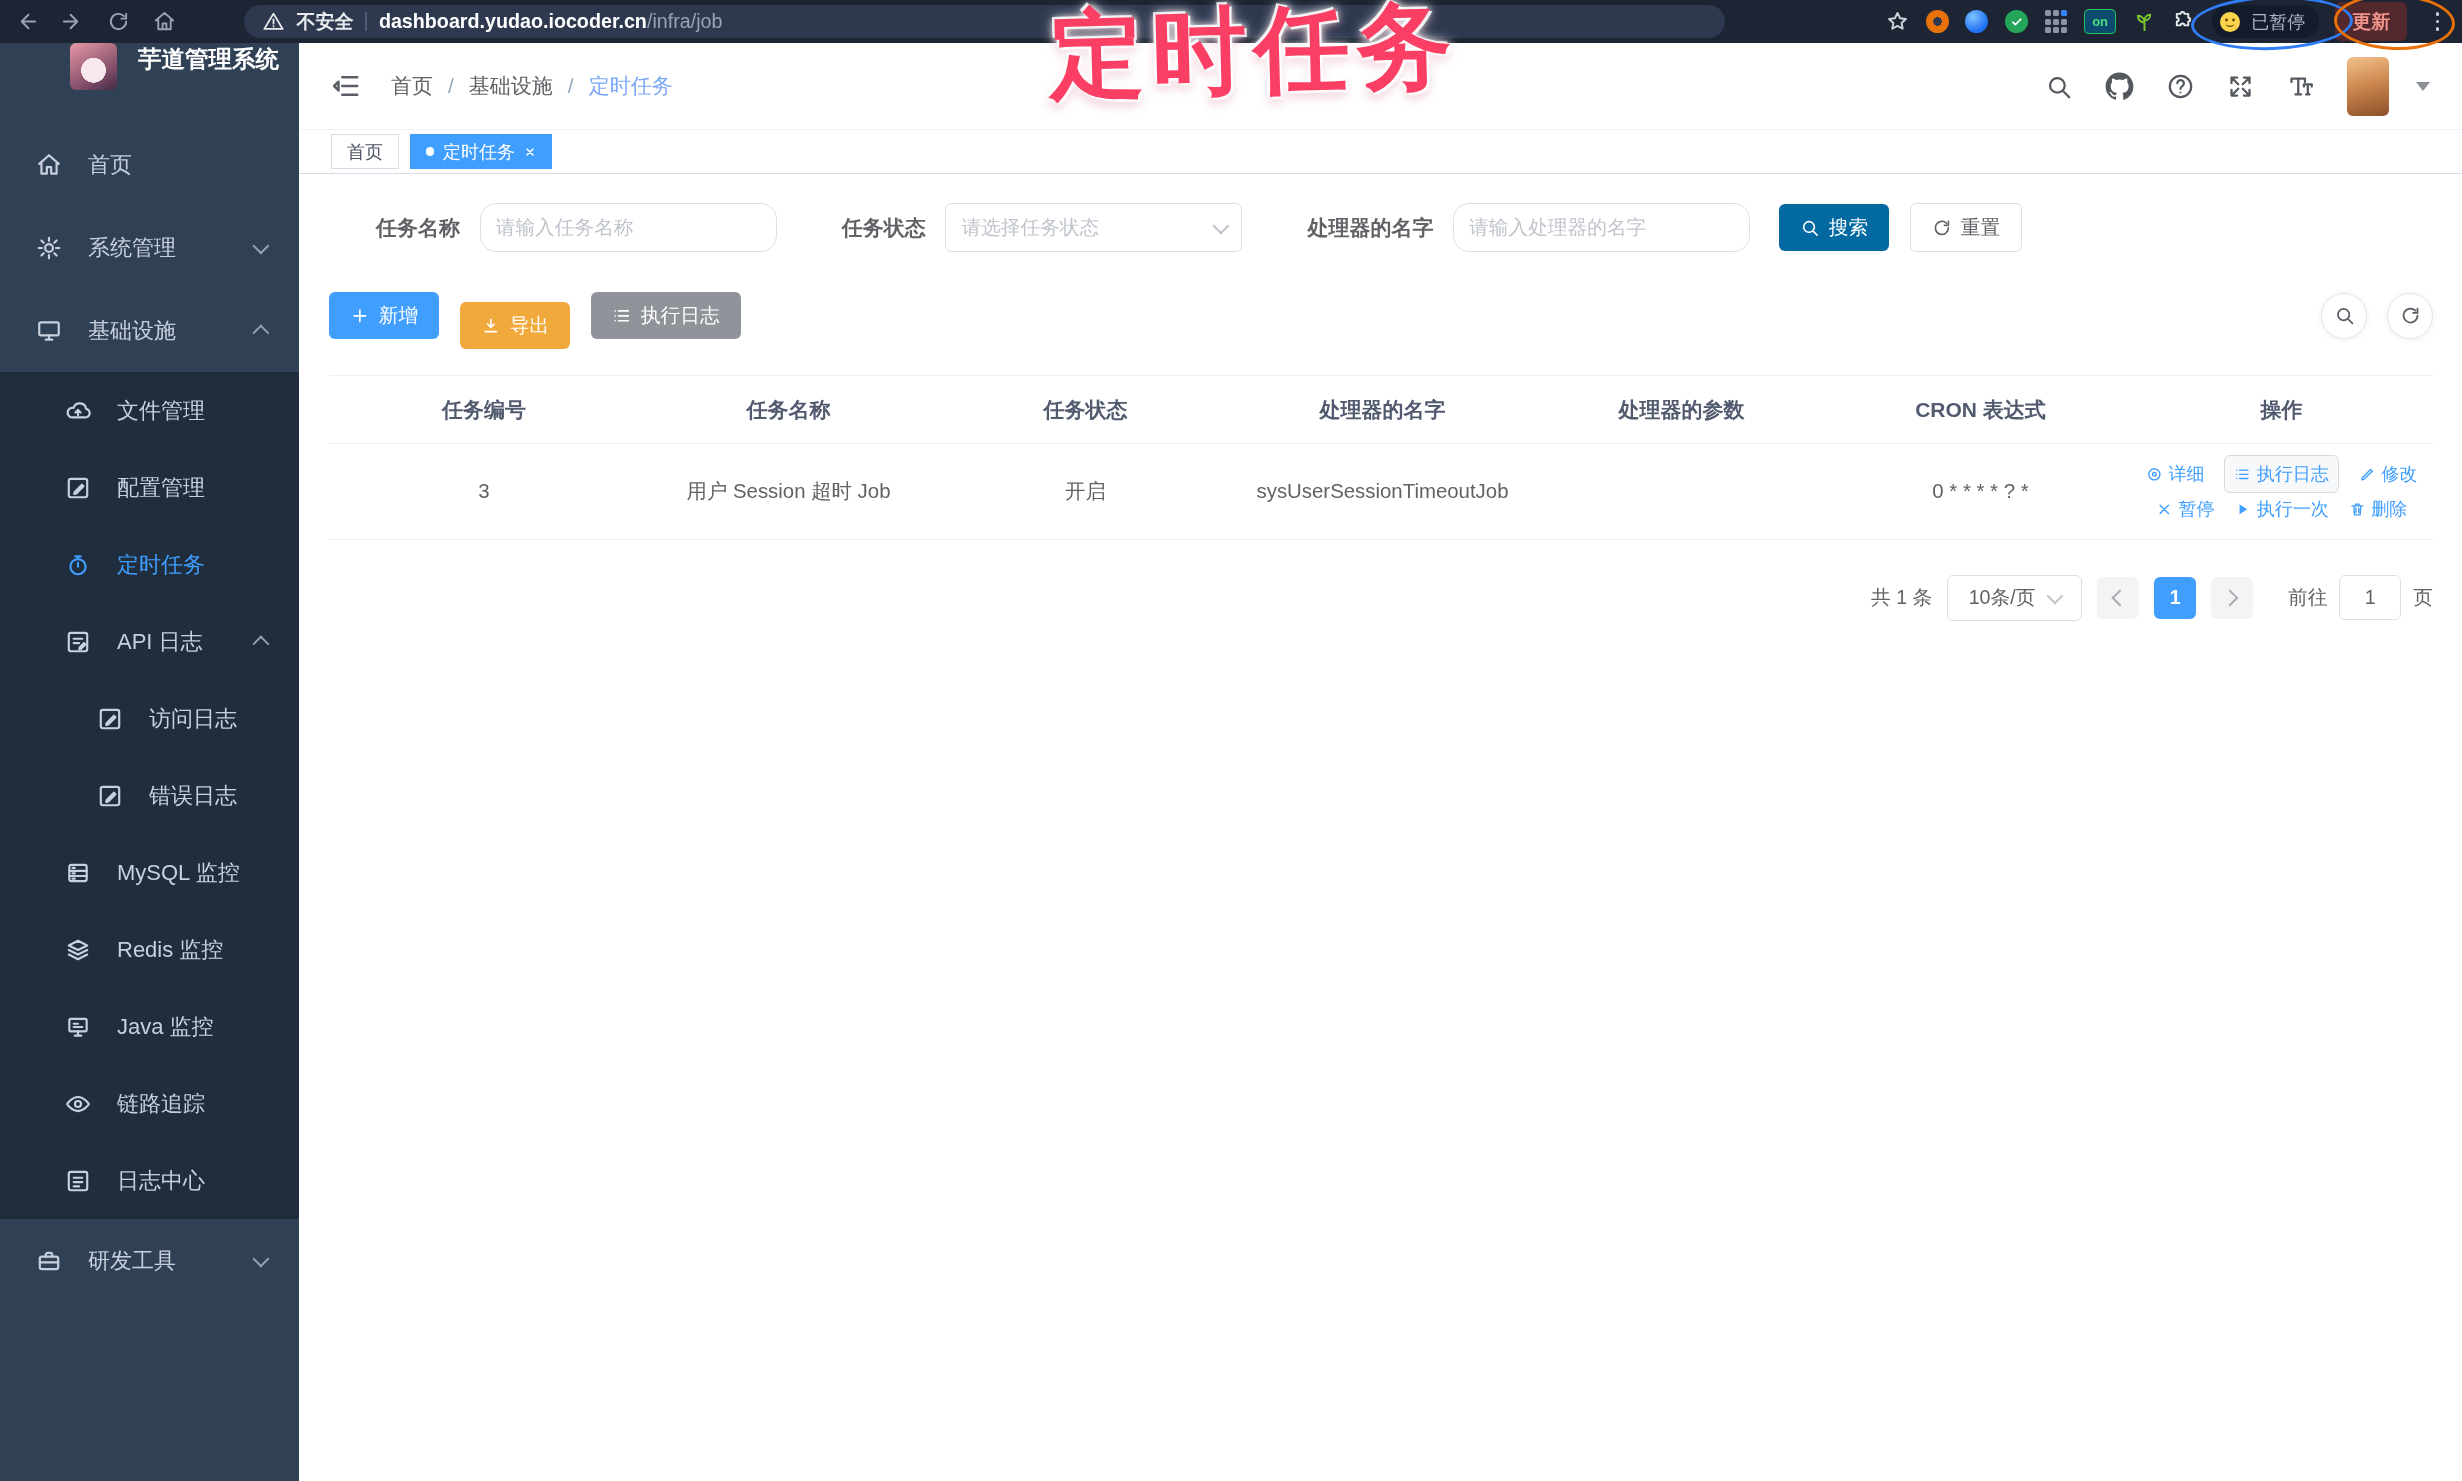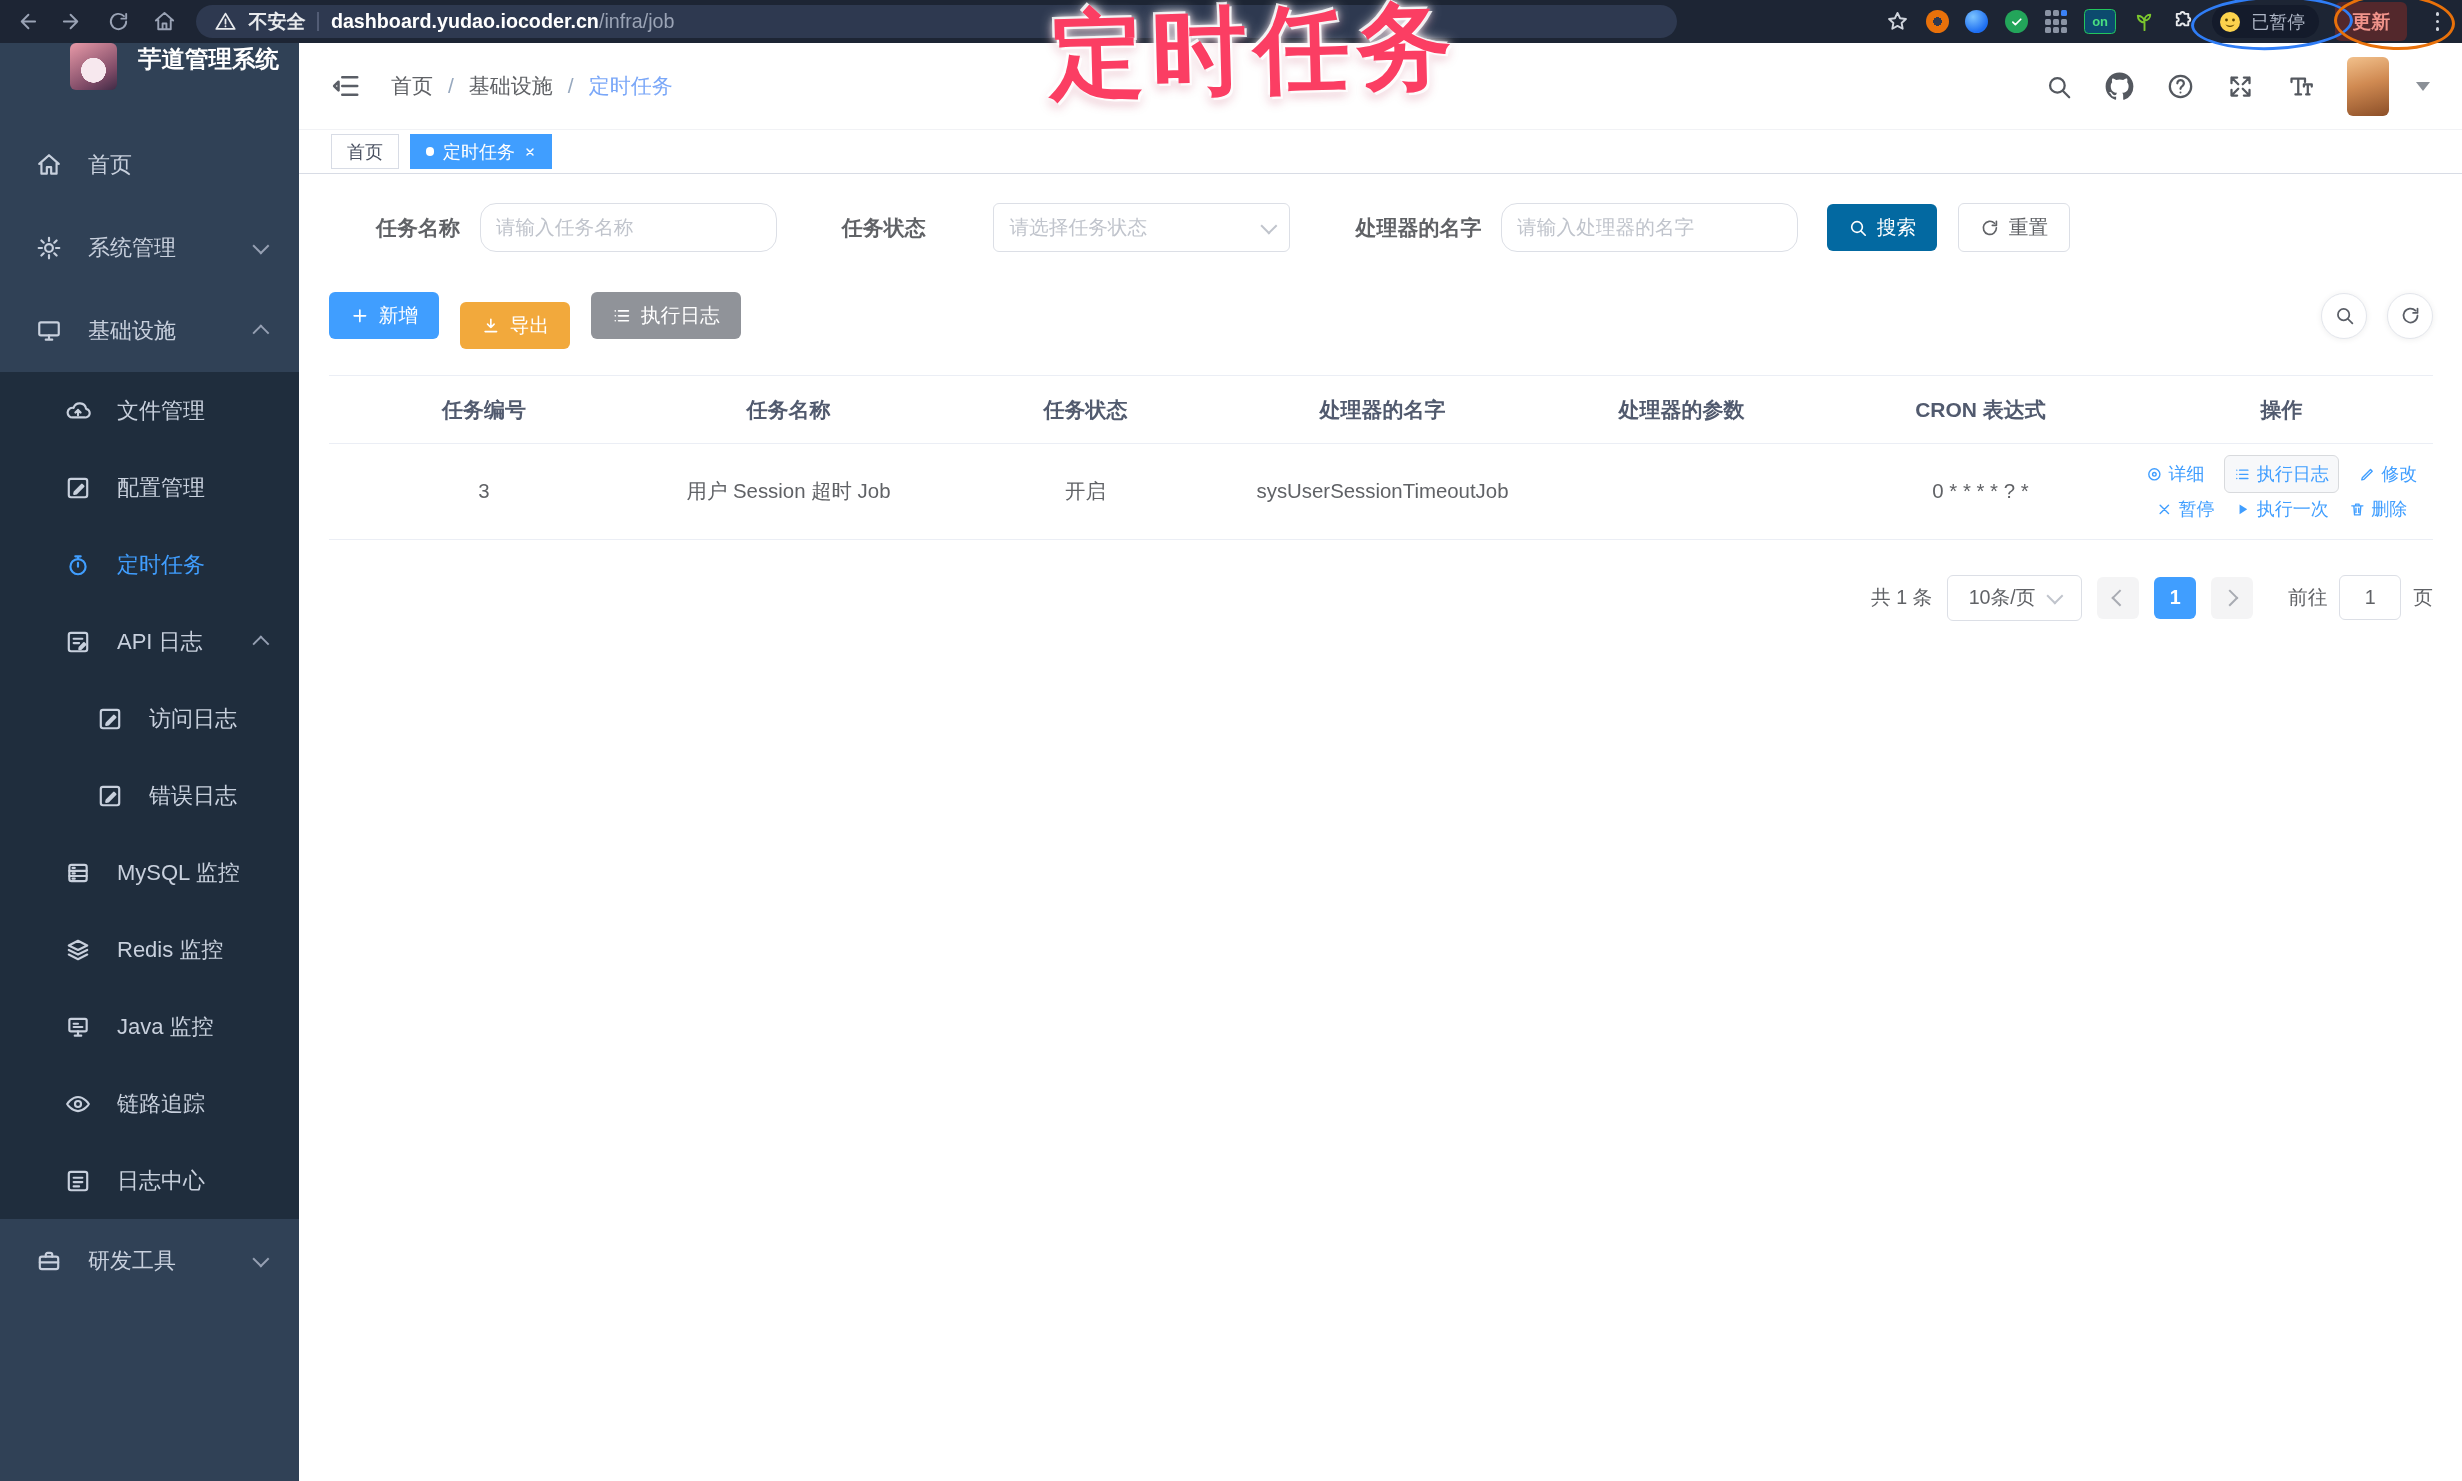--- a/index.html
+++ b/index.html
@@ -8,21 +8,21 @@
     font-family:"Liberation Sans","DejaVu Sans",sans-serif;
     background:#fff;color:#606266;
   }
   svg.i{fill:none;stroke:currentColor;stroke-width:2;stroke-linecap:round;stroke-linejoin:round;}
   svg.if{fill:currentColor;stroke:none;}
   .cv{display:inline-block;width:9.8px;height:9.8px;border-right:2.3px solid currentColor;border-bottom:2.3px solid currentColor;}
   .cv.down{transform:rotate(45deg) translate(-1.5px,-1.5px);}
   .cv.up{transform:rotate(-135deg) translate(-1.5px,-1.5px);}
 
   
-  .browser-bar{height:43px;background:#1d2534;display:flex;align-items:center;padding:0 15px;position:relative;z-index:5;}
+  .browser-bar{height:43px;background:#1d2534;display:flex;align-items:center;padding:0 15px;position:relative;z-index:5;gap:48px;}
   .bnav{display:flex;align-items:center;gap:23px;color:#9aa3b5;margin-right:19.7px;}
   .bnav svg{width:23px;height:23px;}
   .omnibox{height:33px;width:1442px;background:#2e3950;border-radius:16.7px;display:flex;align-items:center;padding:0 19.7px;gap:12px;}
   .sec-label{font-size:19px;font-weight:700;color:#e8eaed;}
   .omni-div{width:1.5px;height:19.7px;background:#525c75;}
   .url{font-size:19.7px;white-space:nowrap;overflow:hidden;}
   .url .domain{font-weight:700;color:#fff;}
   .url .path{color:#9aa3b5;}
   .ext-area{margin-left:auto;display:flex;align-items:center;gap:16.7px;color:#cfd4dc;}
   .ext-dot{width:23px;height:23px;border-radius:50%;}
@@ -75,21 +75,21 @@
   .tag.active{background:#409eff;border-color:#409eff;color:#fff;}
   .tag .tdot{width:8.3px;height:8.3px;border-radius:50%;background:#fff;}
   .tag svg{width:12px;height:12px;}
 
   .content{padding:29px 29px 0 30px;}
 
   .filter-row{display:flex;align-items:center;margin-left:47px;}
   .f-label{font-size:21px;font-weight:700;color:#606266;margin-right:19.7px;white-space:nowrap;}
   .f-input{width:265px;height:47px;border:0.8px solid #dcdfe6;border-radius:16px;font-size:19.7px;padding:0 15px;color:#606266;outline:none;font-family:inherit;background:#fff;}
   .f-input::placeholder{color:#c0c4cc;}
-  .f-select{width:265px;height:47px;border:0.8px solid #dcdfe6;border-radius:6px;display:flex;align-items:center;padding:0 15px;font-size:19.7px;color:#c0c4cc;background:#fff;margin-left:48px;}
+  .f-select{width:265px;height:47px;border:0.8px solid #dcdfe6;border-radius:6px;display:flex;align-items:center;padding:0 15px;font-size:19.7px;color:#c0c4cc;background:#fff;}
   .f-select .cv{margin-left:auto;color:#c0c4cc;}
   .gap{width:65px;flex:none;}
   .btn{height:47px;border-radius:6px;display:flex;align-items:center;gap:9px;padding:0 21px;font-size:19.7px;color:#fff;cursor:pointer;white-space:nowrap;}
   .btn svg{width:19.7px;height:19.7px;}
   .btn.search{background:#0369a1;margin-left:29px;}
   .btn.reset{background:#fff;border:0.8px solid #dcdfe6;color:#606266;margin-left:21px;}
 
   .toolbar-row{margin-top:30px;display:flex;align-items:center;gap:21px;}
   .btn.add{background:#409eff;}
   .btn.export{background:#f2a93c;margin-top:20px;}

